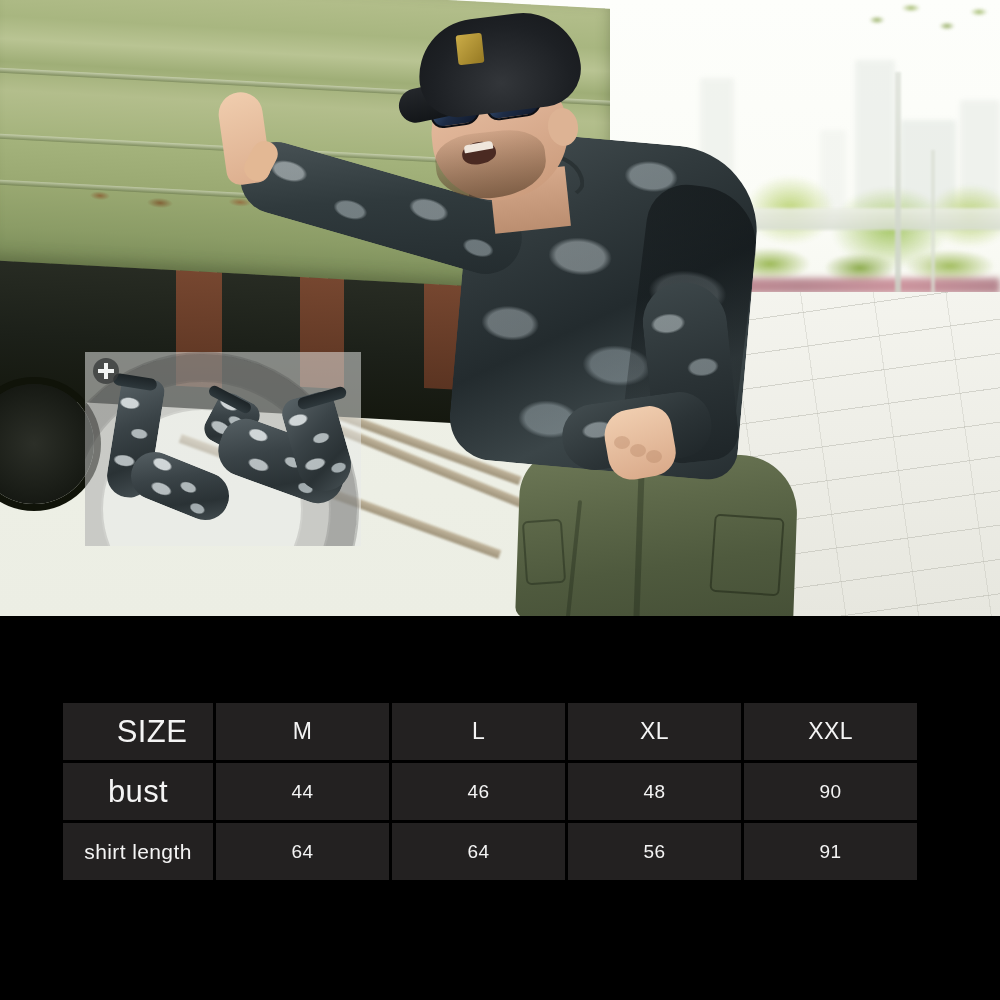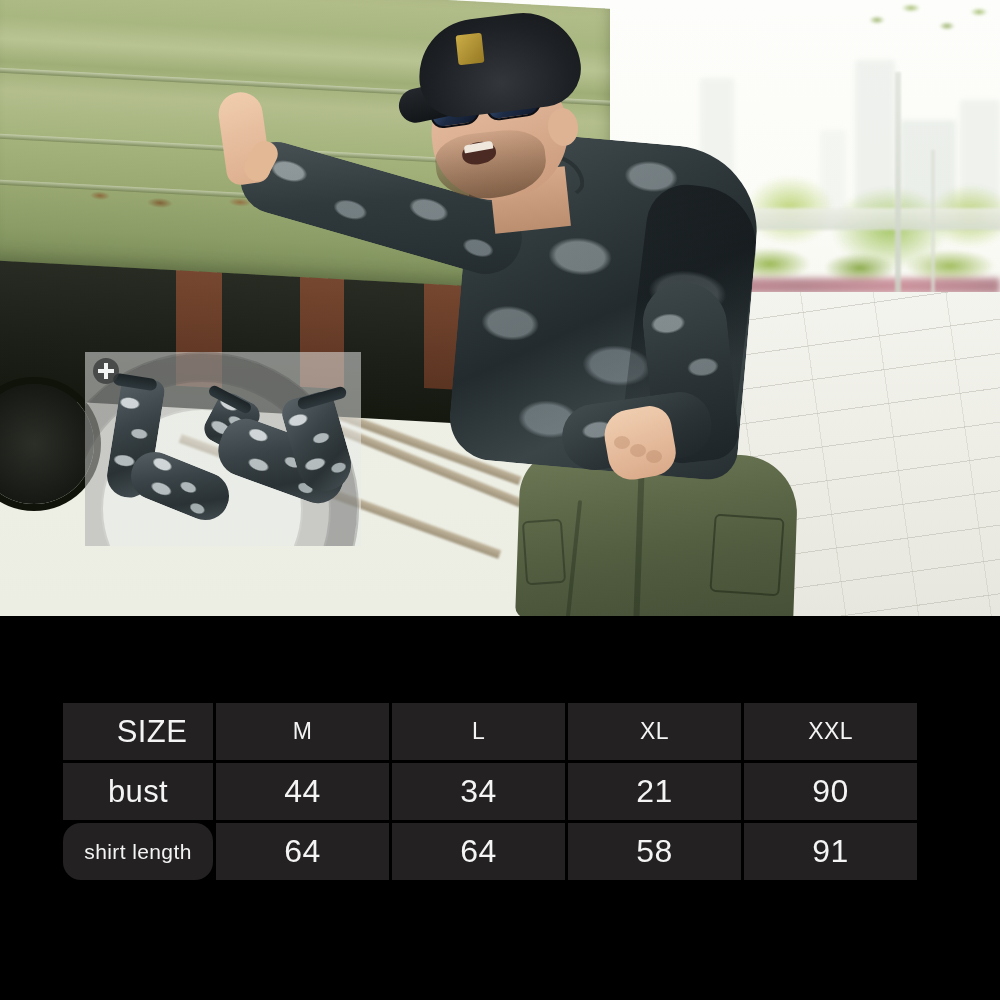--- a/index.html
+++ b/index.html
@@ -586,23 +586,23 @@
     vertical-align: middle;
     height: 55px;
     font-weight: 400;
     letter-spacing: .4px;
   }
   td.rowhead {
     width: 120px;
   }
   td.c-size   { font-size: 31px; letter-spacing: 1px; padding-left: 29px; }
   td.c-bust   { font-size: 31px; }
-  td.c-len    { font-size: 21px; border-radius: 18px; }
+  td.c-len    { font-size: 21px; }
   td.val-h    { font-size: 23px; letter-spacing: 1.5px; }
-  td.val      { font-size: 32px; }
+  td.val      { font-size: 19px; }
 </style>
 </head>
 <body>
 
 <div id="page">
 
   <div class="photo">
     <div class="sky"></div>
 
     <div class="city-block cb1"></div>
@@ -697,28 +697,28 @@
         <tr>
           <td class="rowhead c-size">SIZE</td>
           <td class="val-h">M</td>
           <td class="val-h">L</td>
           <td class="val-h">XL</td>
           <td class="val-h">XXL</td>
         </tr>
         <tr>
           <td class="rowhead c-bust">bust</td>
           <td class="val">44</td>
-          <td class="val">34</td>
-          <td class="val">21</td>
+          <td class="val">46</td>
+          <td class="val">48</td>
           <td class="val">90</td>
         </tr>
         <tr>
           <td class="rowhead c-len">shirt length</td>
           <td class="val">64</td>
           <td class="val">64</td>
-          <td class="val">58</td>
+          <td class="val">56</td>
           <td class="val">91</td>
         </tr>
       </tbody>
     </table>
   </div>
 
 </div>
 
 </body></html>

